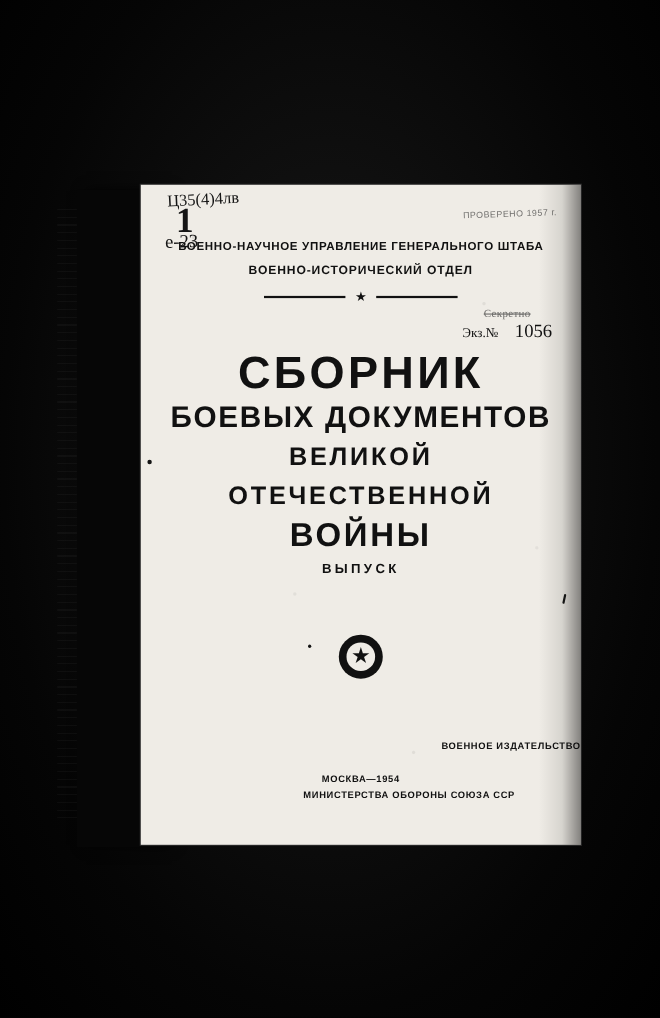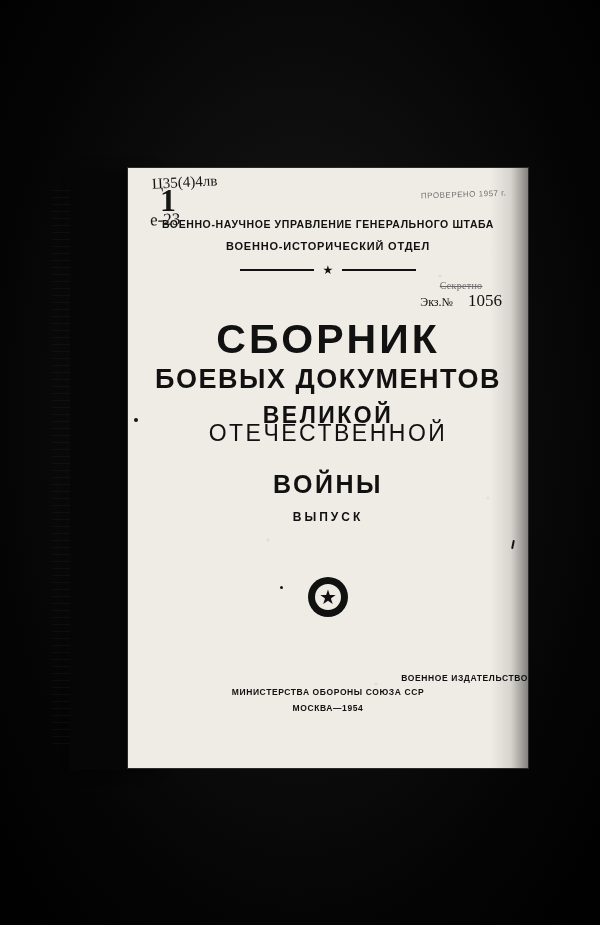--- a/index.html
+++ b/index.html
@@ -213,31 +213,31 @@
   #title-l3 {
     position: absolute;
     top: 234px;
     width: 100%;
     font-size: 23px;
     font-weight: bold;
     letter-spacing: 2.5px;
   }
   #title-l4 {
     position: absolute;
-    top: 252px;
+    top: 269px;
     width: 100%;
     font-size: 23px;
-    font-weight: normal;
+    font-weight: bold;
     letter-spacing: 2.5px;
   }
   #title-l5 {
     position: absolute;
     top: 302px;
     width: 100%;
-    font-size: 25px;
+    font-size: 30px;
     font-weight: bold;
     letter-spacing: 2.5px;
   }
 
   #issue-label {
     position: absolute;
     top: 342px;
     width: 100%;
     font-size: 12px;
     font-weight: bold;
@@ -303,21 +303,21 @@
   }
 
   
   .imprint {
     position: absolute;
     width: 100%;
     font-weight: bold;
     letter-spacing: .6px;
   }
   #imp1 { top: 505px; font-size: 8.5px; text-align: right; }
-  #imp2 { top: 519px; font-size: 8.5px; }
+  #imp2 { top: 549px; font-size: 8.5px; padding-left: 44px; }
   #imp3 { top: 535px; font-size: 8.5px; }
 
   
   .speck {
     position: absolute;
     background: #141414;
     border-radius: 50%;
   }
   #speck1 { left: 6px; top: 250px; width: 4px; height: 4px; }
   #speck2 { right: 14px; top: 372px; width: 2px; height: 9px; border-radius: 1px; transform: rotate(12deg); }

